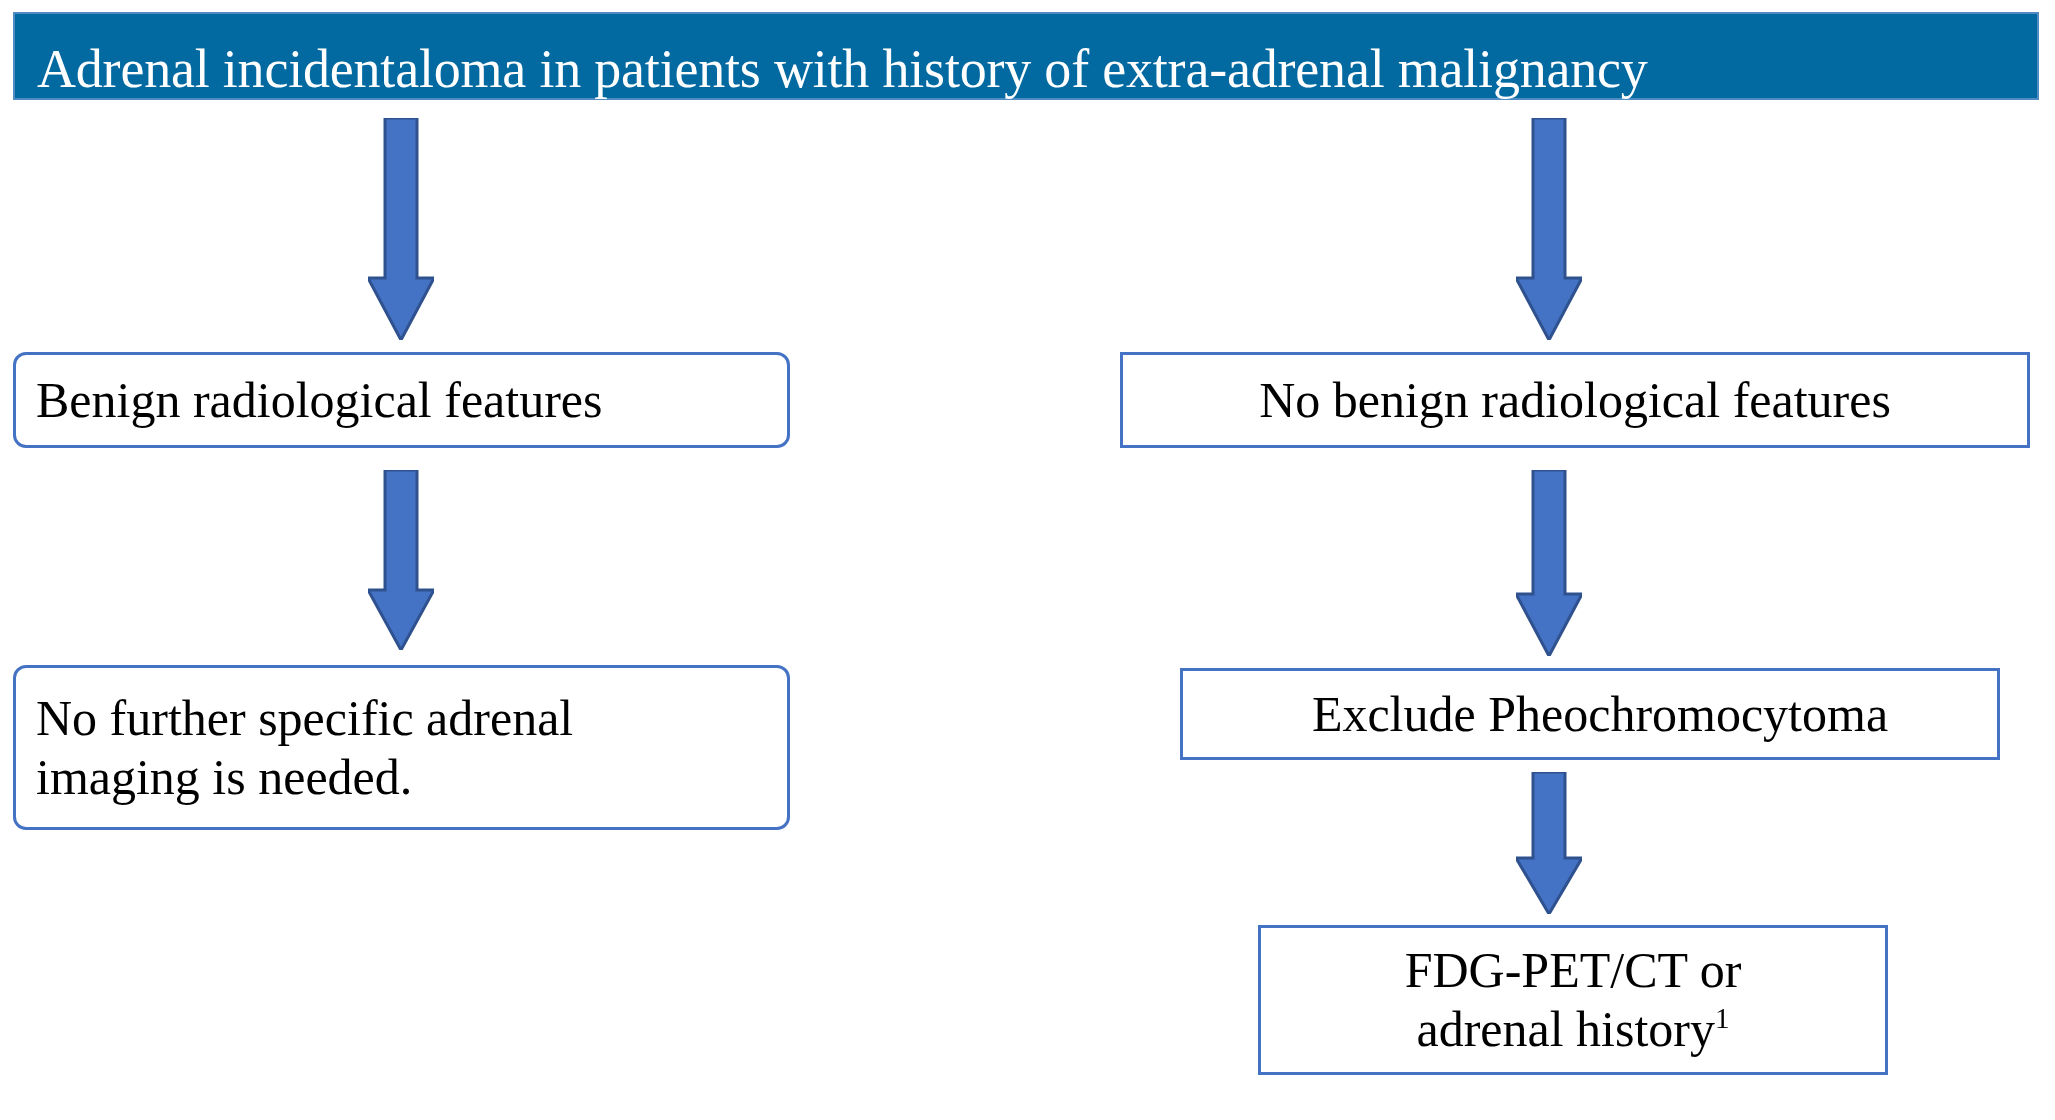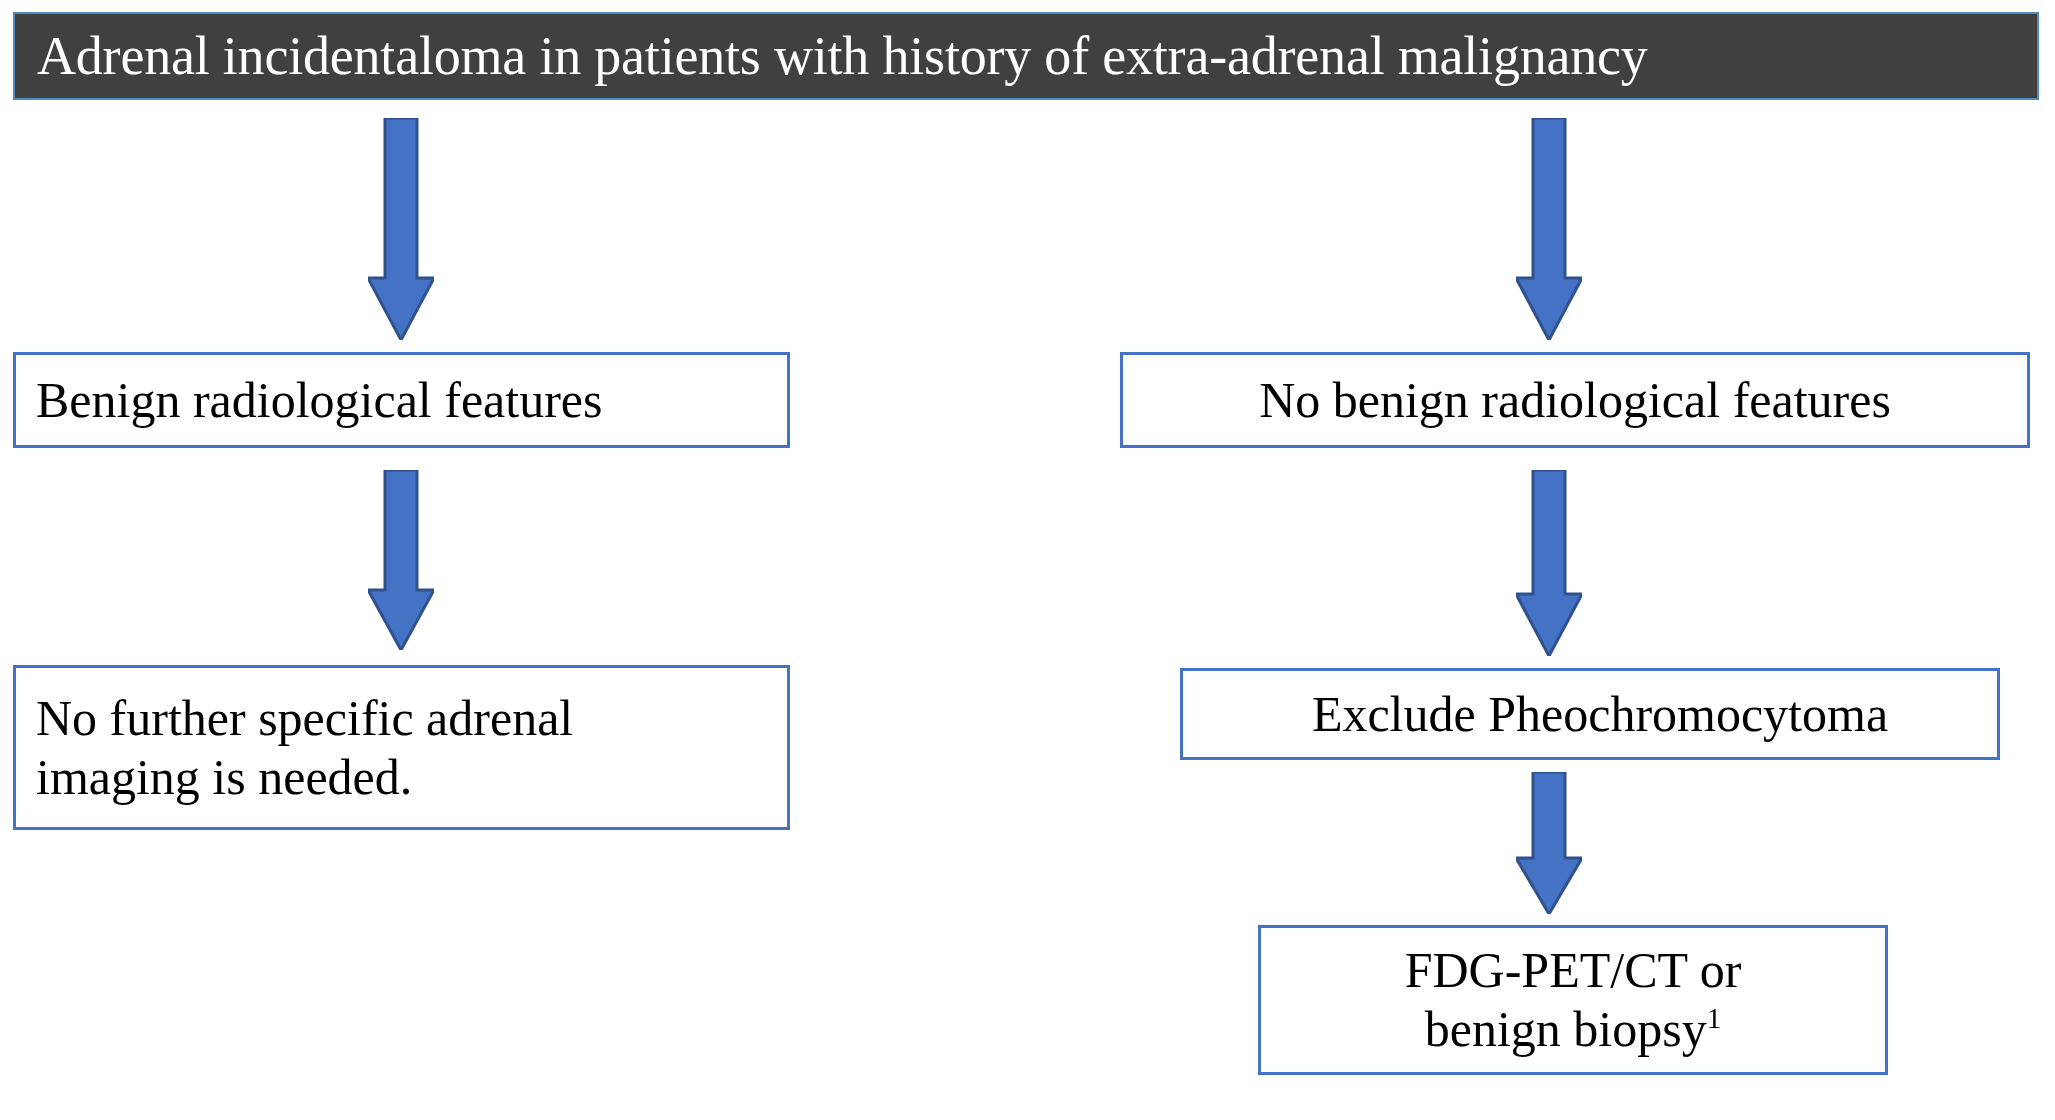--- a/index.html
+++ b/index.html
@@ -18,25 +18,25 @@
     overflow: hidden;
   }
 
   
   .header-box {
     position: absolute;
     left: 13px;
     top: 12px;
     width: 2026px;
     height: 88px;
-    background: #404040;
+    background: #0369a1;
     border: 2px solid #4F8CC4;
     box-sizing: border-box;
     display: flex;
-    align-items: center;
+    align-items: flex-end;
     padding-left: 22px;
   }
   .header-box .title {
     color: #ffffff;
     font-size: 54px;
     line-height: 1.05;
     white-space: nowrap;
     letter-spacing: -0.2px;
   }
 
@@ -48,21 +48,21 @@
     box-sizing: border-box;
     display: flex;
     align-items: center;
   }
   .node .node-text {
     color: #000000;
     font-size: 50px;
     line-height: 1.18;
     width: 100%;
   }
-  .node.align-left  { justify-content: flex-start; }
+  .node.align-left  { justify-content: flex-start; border-radius: 13px; }
   .node.align-left .node-text  { text-align: left; padding-left: 20px; }
   .node.align-center { justify-content: center; }
   .node.align-center .node-text { text-align: center; }
 
   .node-text sup {
     font-size: 0.58em;
     vertical-align: super;
     line-height: 0;
   }
 
@@ -135,16 +135,16 @@
     <span class="node-text">Exclude Pheochromocytoma</span>
   </div>
 
   <div class="arrow" id="arrow-5">
     <svg viewBox="0 0 66 142" preserveAspectRatio="none" aria-hidden="true">
       <polygon points="17,0 49,0 49,86 66,86 33,142 0,86 17,86" fill="#4472C4" stroke="#2F528F" stroke-width="3" stroke-linejoin="miter"></polygon>
     </svg>
   </div>
 
   <div class="node align-center" id="node-fdg-pet">
-    <span class="node-text"><span>FDG-PET/CT or</span><br><span>benign biopsy</span><sup>1</sup></span>
+    <span class="node-text"><span>FDG-PET/CT or</span><br><span>adrenal history</span><sup>1</sup></span>
   </div>
 
 </div>
 
 </body></html>

